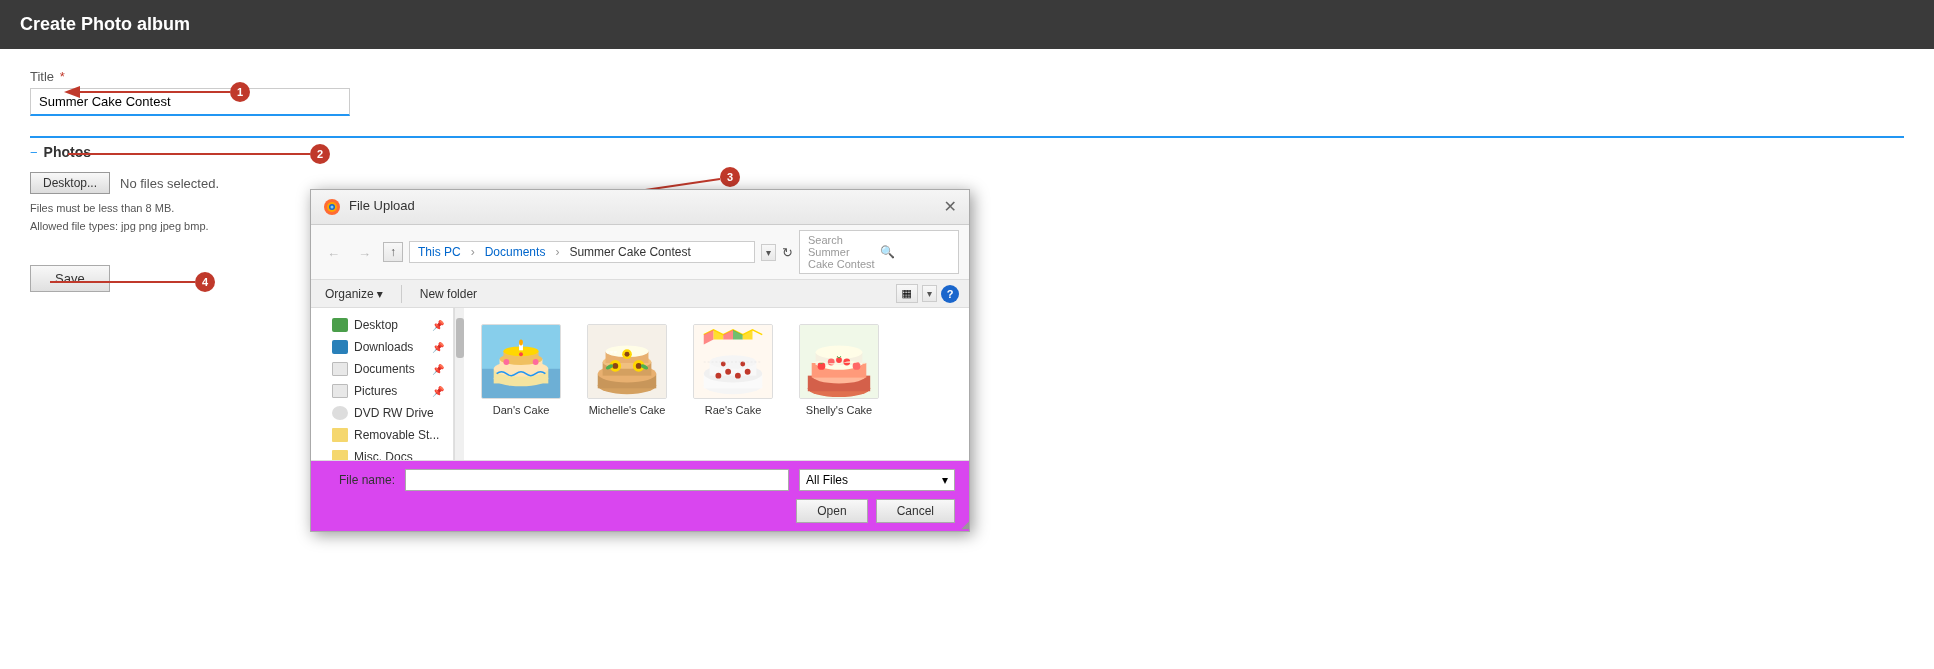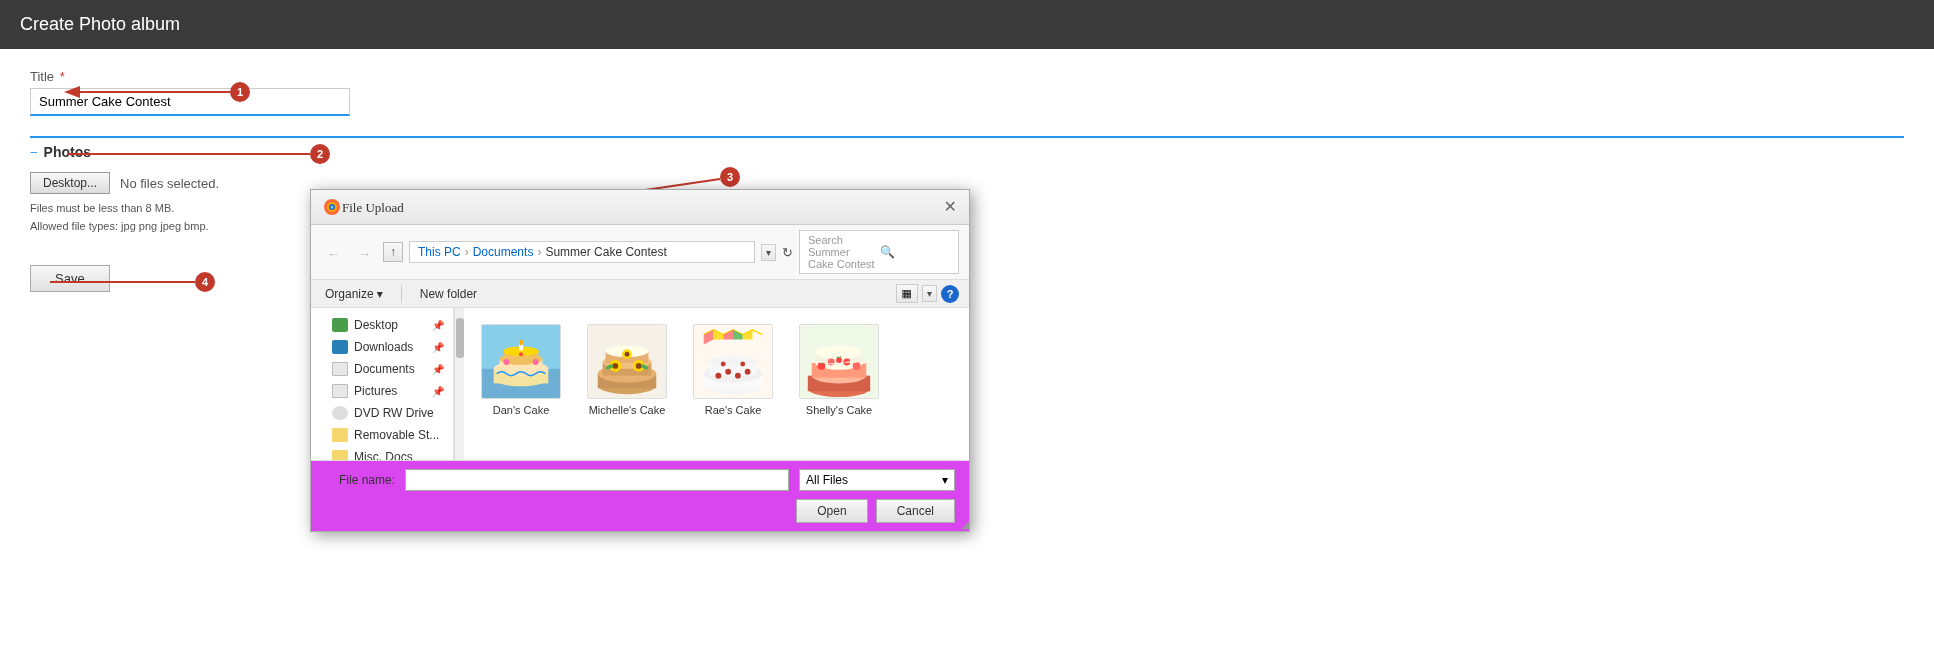--- a/index.html
+++ b/index.html
@@ -11,21 +11,21 @@
       min-height: 669px;
       overflow: hidden;
     }
 
     
     .app-header {
       background: #3a3a3a;
       color: #fff;
       padding: 14px 20px;
       font-size: 18px;
-      font-weight: 400;
+      font-weight: 700;
     }
 
     
     .page-content {
       background: #fff;
       padding: 20px 30px;
       min-height: 620px;
       position: relative;
     }
 
@@ -125,23 +125,22 @@
     .dialog-titlebar {
       background: linear-gradient(to bottom, #f5f5f5, #e8e8e8);
       border-bottom: 1px solid #ccc;
       padding: 8px 12px;
       display: flex;
       align-items: center;
       justify-content: space-between;
     }
     .dialog-title-left {
       display: flex;
-      align-items: flex-end;
-      gap: 1px;
-      font-family: Liberation Serif, serif;
+      align-items: flex-start;
+      gap: 8px;
     }
     .firefox-icon {
       width: 18px;
       height: 18px;
     }
     .dialog-title-text {
       font-size: 13px;
       color: #333;
     }
     .dialog-close {
@@ -186,21 +185,21 @@
 
     .breadcrumb-bar {
       flex: 1;
       background: #fff;
       border: 1px solid #ccc;
       padding: 3px 8px;
       font-size: 12px;
       color: #333;
       display: flex;
       align-items: center;
-      gap: 4px;
+      gap: 10px;
     }
     .breadcrumb-sep { color: #999; }
     .breadcrumb-link { color: #0066cc; cursor: pointer; }
 
     .refresh-btn {
       background: none;
       border: none;
       cursor: pointer;
       color: #555;
       font-size: 13px;

